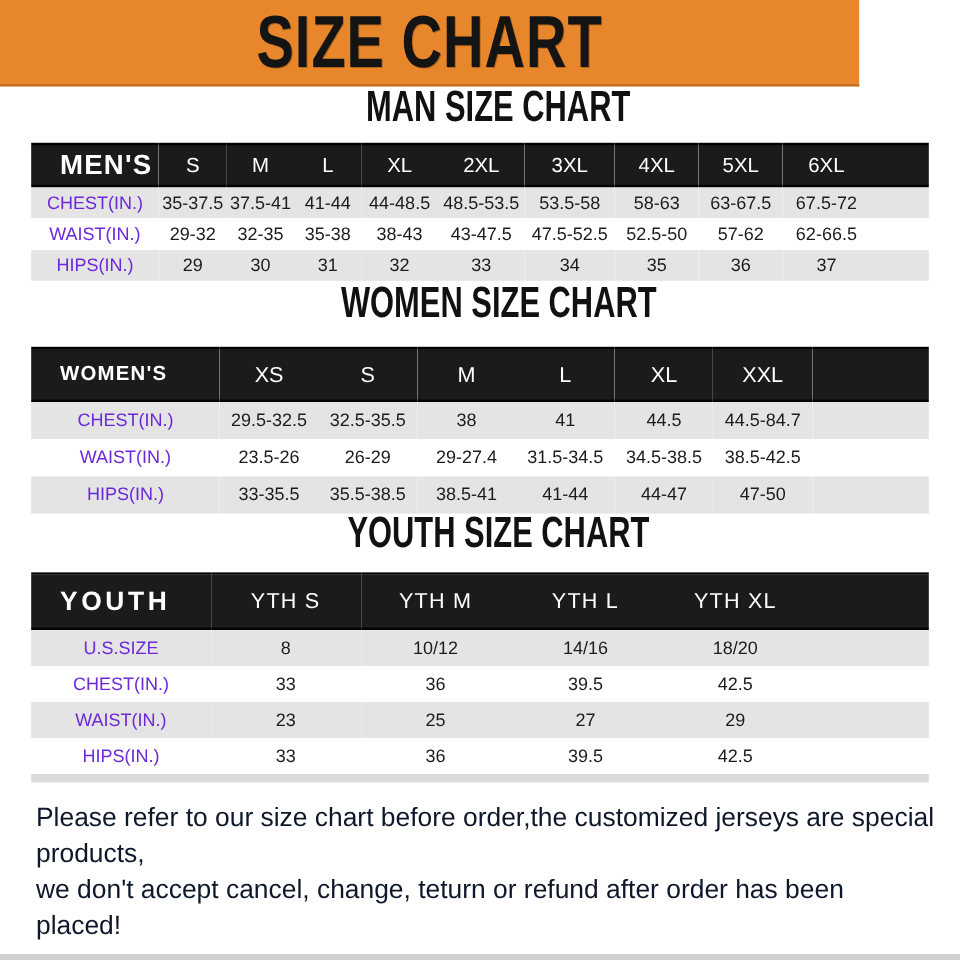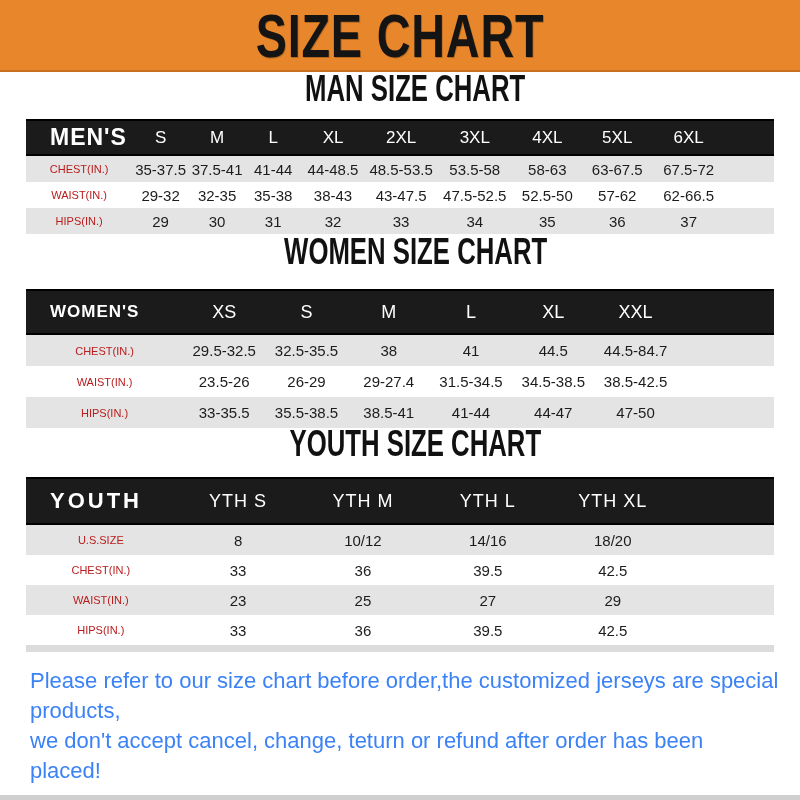--- a/index.html
+++ b/index.html
@@ -2,21 +2,21 @@
 <html><head>
 <meta charset="utf-8">
 <style>
   html,body{margin:0;padding:0;}
   body{
     width:800px;height:800px;background:#ffffff;position:relative;overflow:hidden;
     font-family:"Liberation Sans", sans-serif;color:#1a1a1a;
   }
   
   .banner{
-    width:800px;height:72px;background:#E8862C;
+    width:716px;height:72px;background:#E8862C;
     display:flex;align-items:center;justify-content:center;
     border-bottom:2px solid #c8701f;box-sizing:border-box;
   }
   .banner-title{
     font-size:57px;font-weight:bold;color:#141414;line-height:1;
     display:inline-block;transform:scale(0.82,1.08);letter-spacing:1px;
     text-shadow:1px 1px 0 rgba(90,45,0,0.35);
   }
   
   h2.section-heading{
@@ -48,26 +48,26 @@
   .youth-table tr.head th{height:44px;font-size:18px;letter-spacing:1px;}
   .youth-table tr.head th.corner{font-size:22px;letter-spacing:3px;}
   td{
     text-align:center;padding:0;font-size:15px;color:#1c1c1c;overflow:hidden;white-space:nowrap;
   }
   .men-table td{height:26px;}
   .women-table td{height:31px;}
   .youth-table td{height:30px;margin-left:44px;}
   tr.gray td{background:#E4E4E4;}
   tr.white td{background:#ffffff;}
-  td.rlabel{font-size:11px;color:#b91c1c;}
+  td.rlabel{font-size:15px;color:#6d28d9;}
   .youth-strip{width:748px;margin:0 auto;height:7px;background:#DCDCDC;}
   
   .footer-note{
     margin-top:14px;padding-left:30px;padding-right:20px;
-    color:#3b82f6;font-size:22px;line-height:30px;font-weight:normal;
+    color:#0f172a;font-size:22px;line-height:30px;font-weight:normal;
   }
   .bottom-strip{
     position:absolute;left:0;right:0;bottom:0;height:5px;background:#CFCFCF;
   }
 </style>
 </head>
 <body>
 
 <div class="banner">
   <span class="banner-title">SIZE CHART</span>

